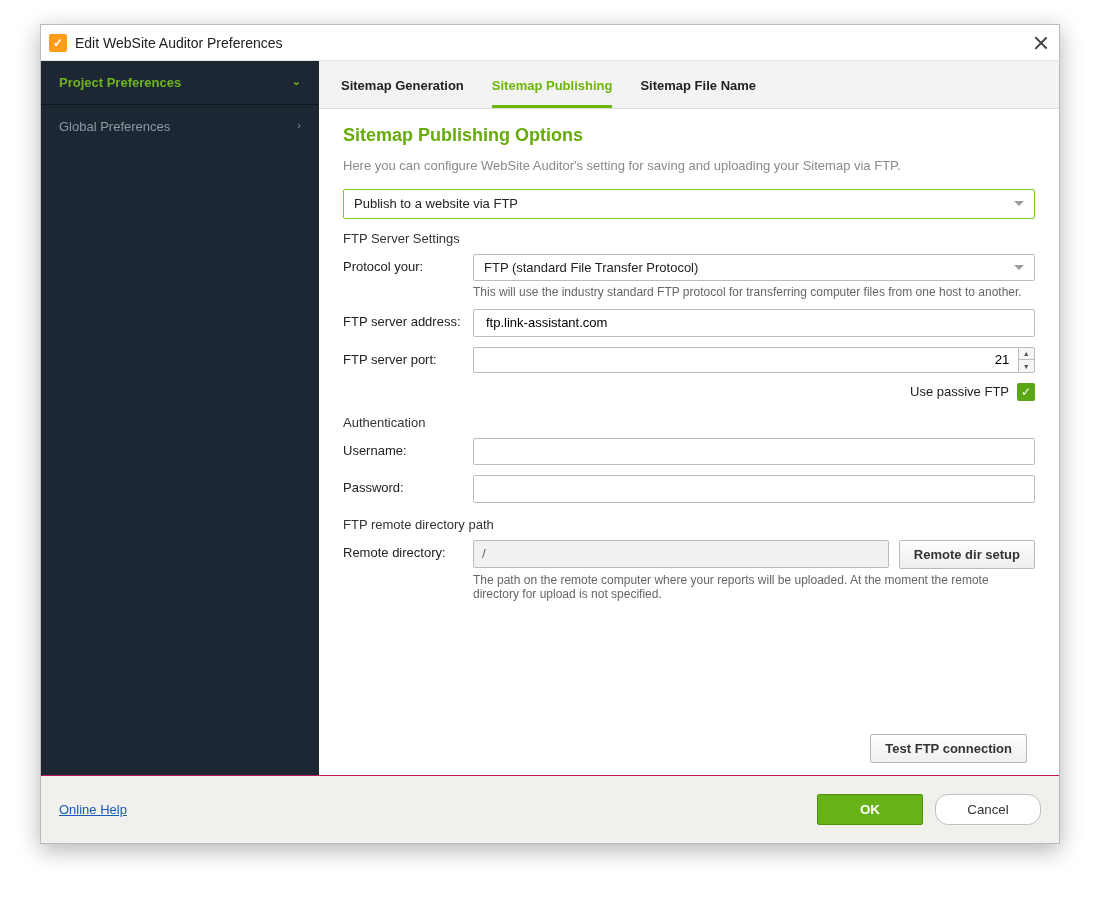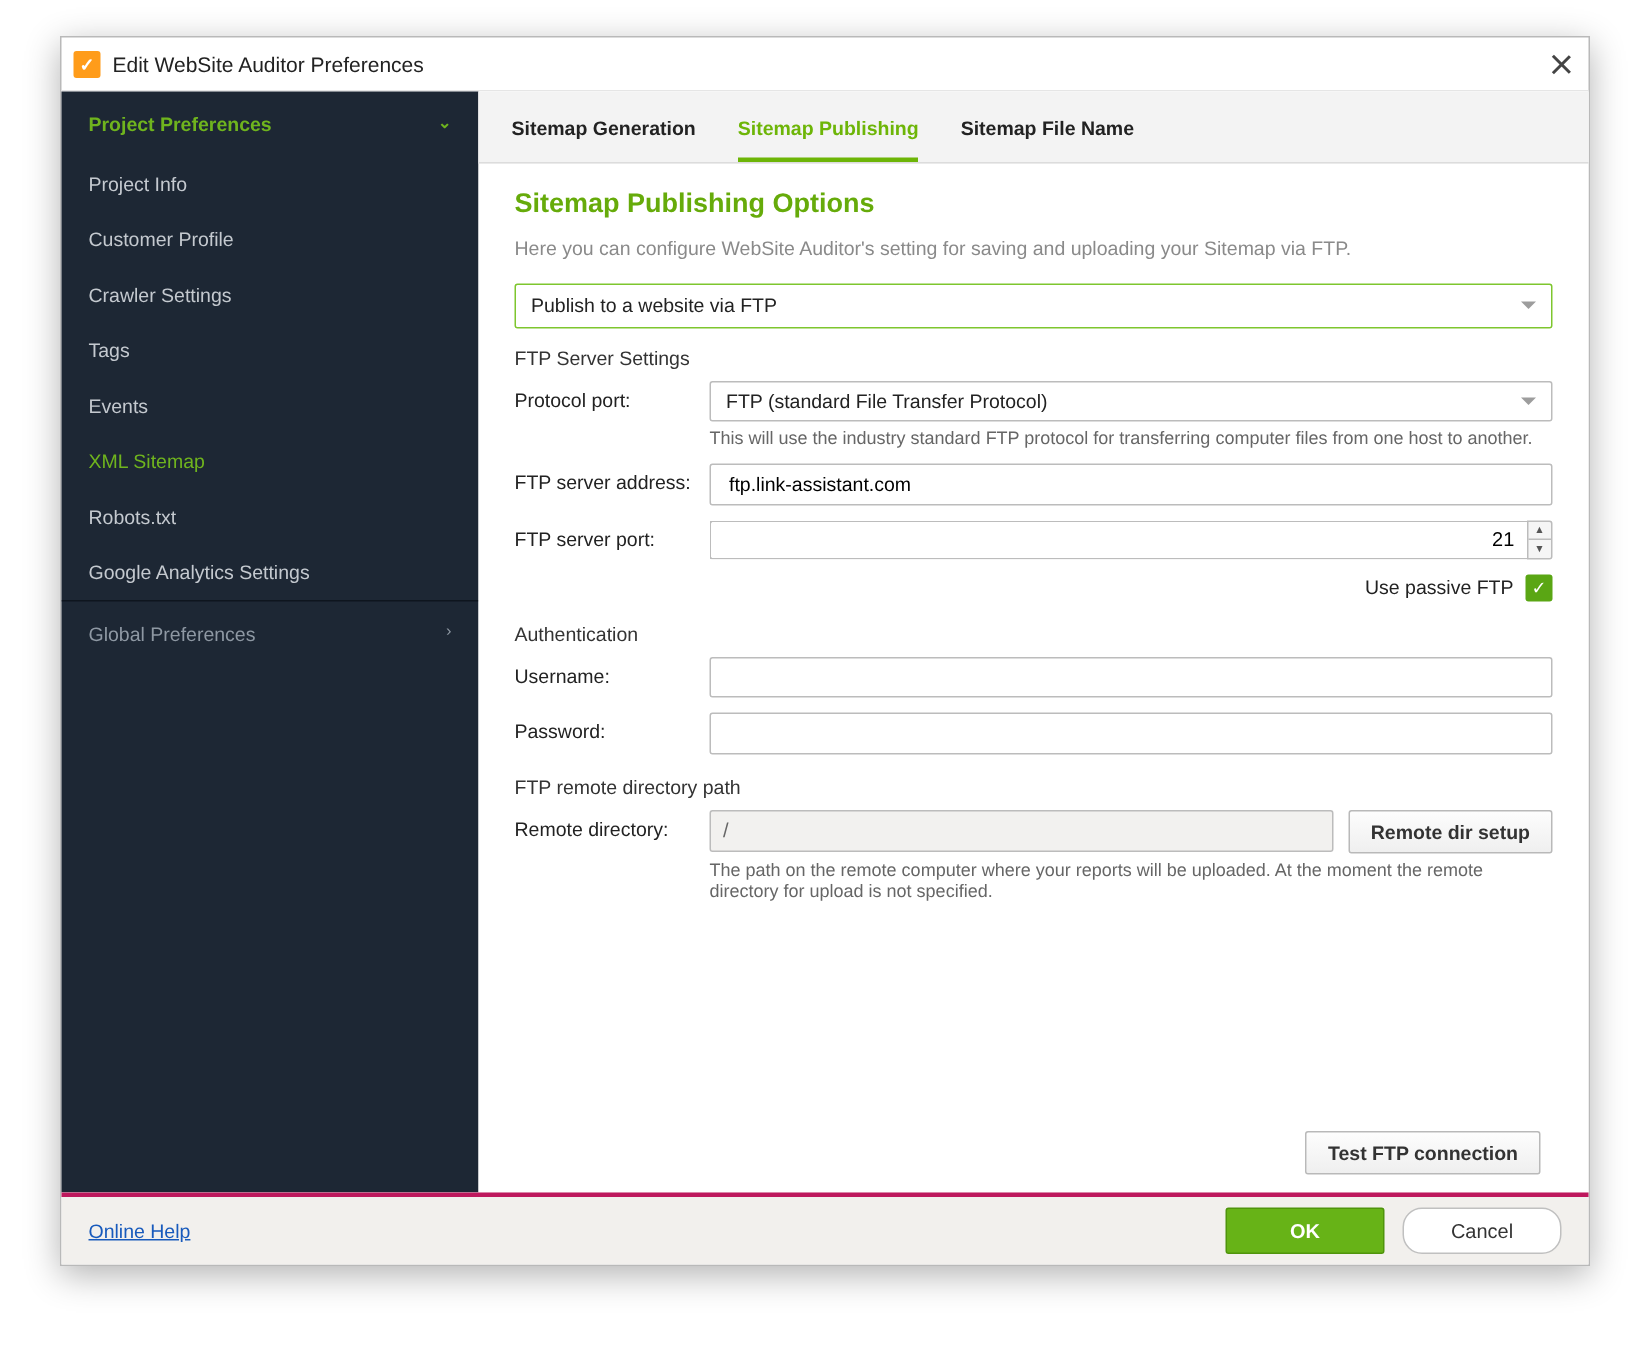--- a/index.html
+++ b/index.html
@@ -179,23 +179,23 @@
     color: #333;
   }
 
   .test-row {
     position: absolute;
     right: 32px; bottom: 12px;
   }
 
   
   .footer {
-    height: 48px;
+    height: 68px;
     background: #f2f0ed;
-    border-top: 3px solid #be185d;
+    border-top: 1px solid #be185d;
     display: flex; align-items: center;
     padding: 0 18px;
   }
   .help-link { color: #185abc; text-decoration: underline; font-size: 13px; cursor: pointer; }
   .footer-gap { flex: 1; }
   .btn-ok {
     width: 106px; padding: 7px 0;
     background: #67b317;
     border: 1px solid #4f940c;
     color: #fff; font-weight: 700;
@@ -223,30 +223,20 @@
     <div class="close-x"></div>
   </div>
 
   <div class="body">
 
     <div class="sidebar">
       <div class="side-section">
         <span>Project Preferences</span>
         <span class="side-chevron">⌄</span>
       </div>
-      <div id="sidebar-items">
-          <div class="side-item">Project Info</div>
-          <div class="side-item">Customer Profile</div>
-          <div class="side-item">Crawler Settings</div>
-          <div class="side-item">Tags</div>
-          <div class="side-item">Events</div>
-          <div class="side-item active">XML Sitemap</div>
-          <div class="side-item">Robots.txt</div>
-          <div class="side-item">Google Analytics Settings</div>
-        </div>
       <div class="side-sep"></div>
       <div class="side-section global">
         <span>Global Preferences</span>
         <span class="side-chevron">›</span>
       </div>
     </div>
 
     <div class="main">
       <div class="tabs-row" id="tabs-row">
           <div class="tab">Sitemap Generation</div>
@@ -259,21 +249,21 @@
         <div class="section-sub">Here you can configure WebSite Auditor's setting for saving and uploading your Sitemap via FTP.</div>
 
         <div class="select-full">
           <span>Publish to a website via FTP</span>
           <span class="caret"></span>
         </div>
 
         <div class="group-head">FTP Server Settings</div>
 
         <div class="form-row">
-          <div class="form-label">Protocol port:</div>
+          <div class="form-label">Protocol your:</div>
           <div class="form-field">
             <div class="select-std">
               <span>FTP (standard File Transfer Protocol)</span>
               <span class="caret"></span>
             </div>
             <div class="field-help">This will use the industry standard FTP protocol for transferring computer files from one host to another.</div>
           </div>
         </div>
 
         <div class="form-row">

